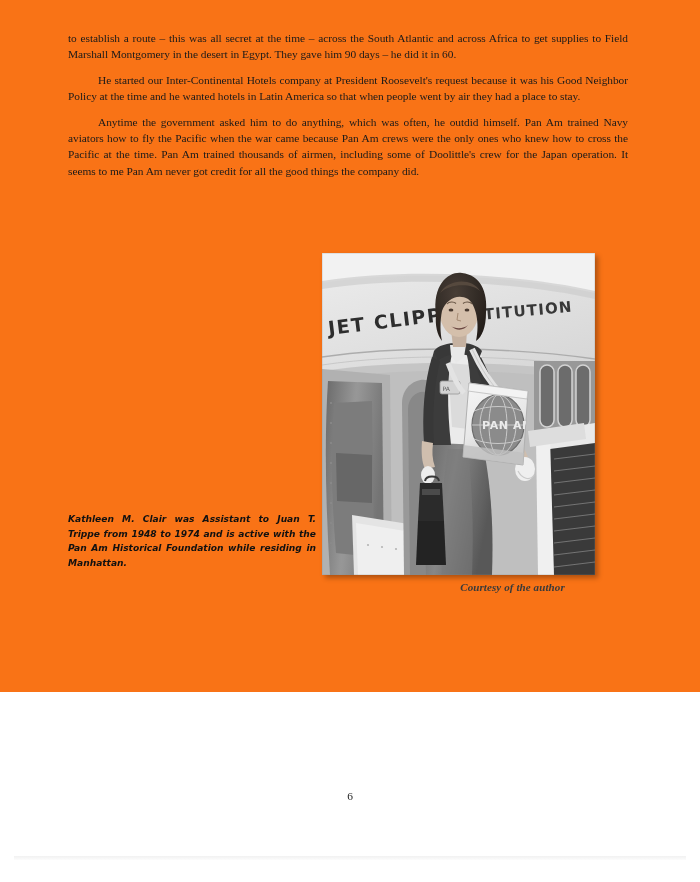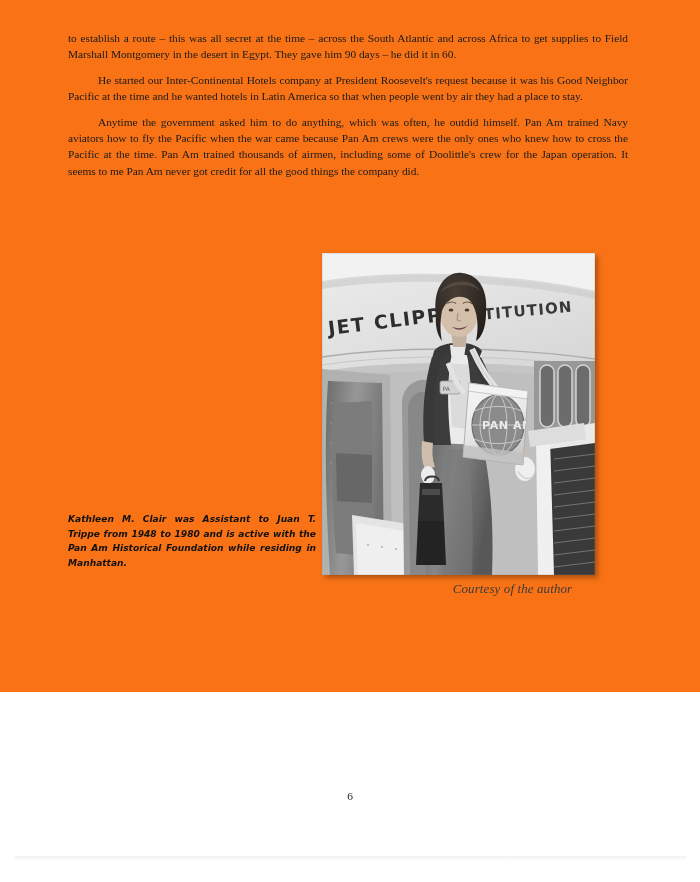--- a/index.html
+++ b/index.html
@@ -65,23 +65,24 @@
   .photo svg { display: block; width: 100%; height: 100%; }
 
   .photo-credit {
     position: absolute;
     left: 430px;
     top: 581px;
     width: 165px;
     text-align: center;
     font-family: "Liberation Serif", serif;
     font-style: italic;
-    font-size: 13px;
+    font-size: 11px;
     color: #3a3a3a;
     letter-spacing: 0.1px;
+    font-weight: bold;
   }
 
   
   .caption {
     position: absolute;
     left: 68px;
     top: 512px;
     width: 248px;
     font-family: "DejaVu Sans", sans-serif;
     font-weight: bold;
@@ -122,21 +123,21 @@
     background: linear-gradient(to bottom, #f1f1f1, #fcfcfc);
   }
 </style>
 </head>
 <body>
 
 <div class="page">
 
   <div class="text-block">
     <p class="para">to establish a route – this was all secret at the time – across the South Atlantic and across Africa to get supplies to Field Marshall Montgomery in the desert in Egypt.  They gave him 90 days – he did it in 60.</p>
-    <p class="para indent">He started our Inter-Continental Hotels company at President Roosevelt's request because it was his Good Neighbor Pacific at the time and he wanted hotels in Latin America so that when people went by air they had a place to stay.</p>
+    <p class="para indent">He started our Inter-Continental Hotels company at President Roosevelt's request because it was his Good Neighbor Policy at the time and he wanted hotels in Latin America so that when people went by air they had a place to stay.</p>
     <p class="para indent">Anytime the government asked him to do anything, which was often, he outdid himself.  Pan Am trained Navy aviators how to fly the Pacific when the war came because Pan Am crews were the only ones who knew how to cross the Pacific at the time.  Pan Am trained thousands of airmen, including some of Doolittle's crew for the Japan operation.  It seems to me Pan Am never got credit for all the good things the company did.</p>
   </div>
 
   <div class="photo-wrap">
     <div class="photo">
       <svg viewBox="0 0 273 322" preserveAspectRatio="none" xmlns="http://www.w3.org/2000/svg">
         <defs>
           <linearGradient id="fuse" x1="0" y1="0" x2="0.25" y2="1">
             <stop offset="0" stop-color="#f2f2f2"></stop>
             <stop offset="0.55" stop-color="#dcdcdc"></stop>
@@ -321,21 +322,21 @@
 
           <rect x="0" y="0" width="273" height="322" fill="none" stroke="#8a8a8a" stroke-width="1" opacity="0.35"></rect>
           <rect x="0" y="0" width="273" height="322" fill="#000000" opacity="0.02"></rect>
         </g>
       </svg>
     </div>
   </div>
 
   <div class="photo-credit">Courtesy of the author</div>
 
-  <div class="caption">Kathleen M. Clair was Assistant to Juan T. Trippe from 1948 to 1980 and is active with the Pan Am Historical Foundation while residing in Manhattan.</div>
+  <div class="caption">Kathleen M. Clair was Assistant to Juan T. Trippe from 1948 to 1974 and is active with the Pan Am Historical Foundation while residing in Manhattan.</div>
 
   <div class="page-number">6</div>
 
   <div class="bottom-strip">
     <div class="edge"></div>
   </div>
 
 </div>
 
 </body></html>

